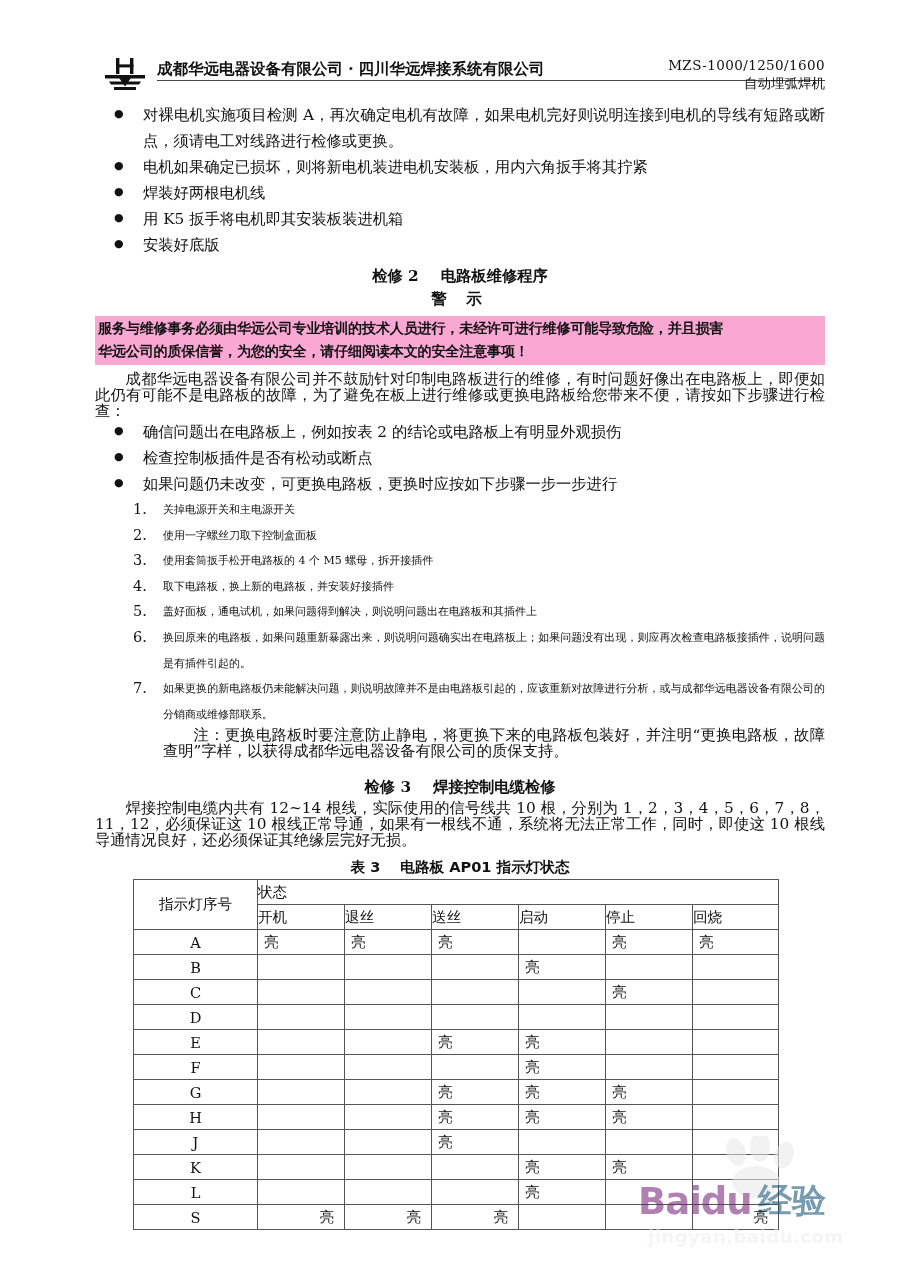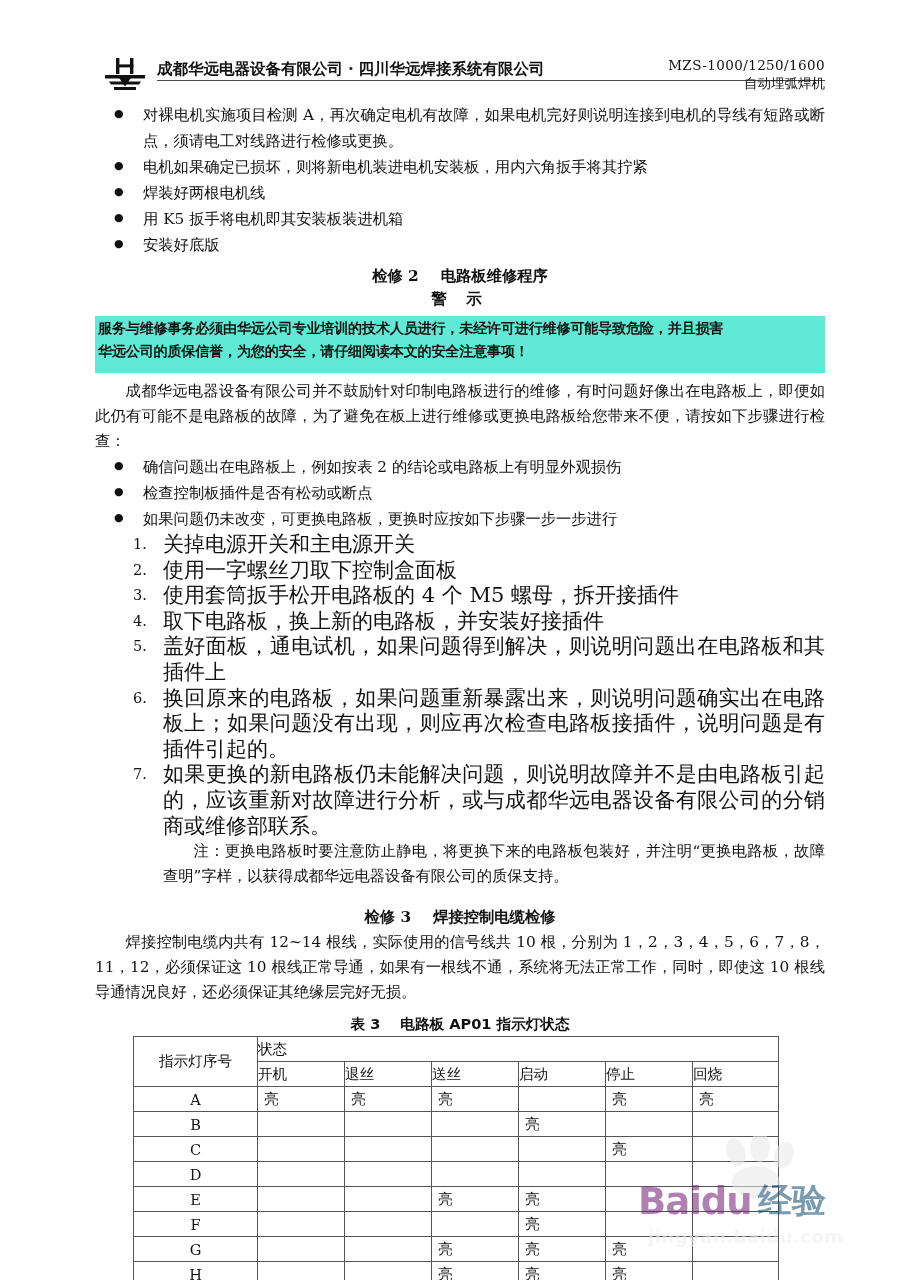--- a/index.html
+++ b/index.html
@@ -44,21 +44,21 @@
   .hdr-sub {
     font-size:13.5px; margin-top:2px; white-space:nowrap;
   }
   .hdr-rule {
     position:absolute; left:62px; right:0px; top:30px;
     border-bottom:1.1px solid #4a4a4a;
   }
 
   
   .para {
-    font-size:15.3px; line-height:25px; text-align:justify;
+    font-size:15.3px; line-height:16px; text-align:justify;
     text-justify:inter-ideograph; margin:0;
   }
   .indent { text-indent:2em; }
 
   
   ul.bullets { list-style:none; margin:0; padding:0; }
   ul.bullets > li {
     position:relative; padding-left:48px;
     font-size:15.3px; line-height:26px;
     text-align:justify; text-justify:inter-ideograph;
@@ -66,21 +66,21 @@
   ul.bullets > li .bt { display:block; }
   ul.bullets > li::before {
     content:"\25CF";
     position:absolute; left:19px; top:-1px; font-size:11px;
   }
 
   
   ol.steps { list-style:none; margin:0; padding:0; counter-reset:st; }
   ol.steps > li {
     position:relative; padding-left:68px; counter-increment:st;
-    font-size:21px; line-height:25.6px;
+    font-size:11px; line-height:25.6px;
     text-align:justify; text-justify:inter-ideograph;
   }
   ol.steps > li::before {
     content:counter(st) ".";
     position:absolute; left:38px; top:0;
     font-family:"DejaVu Serif","Liberation Serif",serif;
     font-size:14.5px;
   }
 
   
@@ -89,22 +89,22 @@
     margin:8px 0 2px 0;
   }
   .sec-head .gap { display:inline-block; width:22px; }
   .warn-title {
     text-align:center; font-size:15.6px; font-weight:bold;
     letter-spacing:7px; margin:2px 0 6px 0;
   }
 
   
   .warnbox {
-    background:#5eead4;
-    padding:1px 3px 10px 3px;
+    background:#f9a8d4;
+    padding:1px 3px 2px 3px;
     margin:0 0 6px 0;
   }
   .warnbox .wline {
     display:block;
     font-family:"DejaVu Sans","Liberation Sans",sans-serif;
     font-size:14.1px; font-weight:bold; line-height:23px;
     white-space:nowrap;
     letter-spacing:-0.2px;
   }
 

